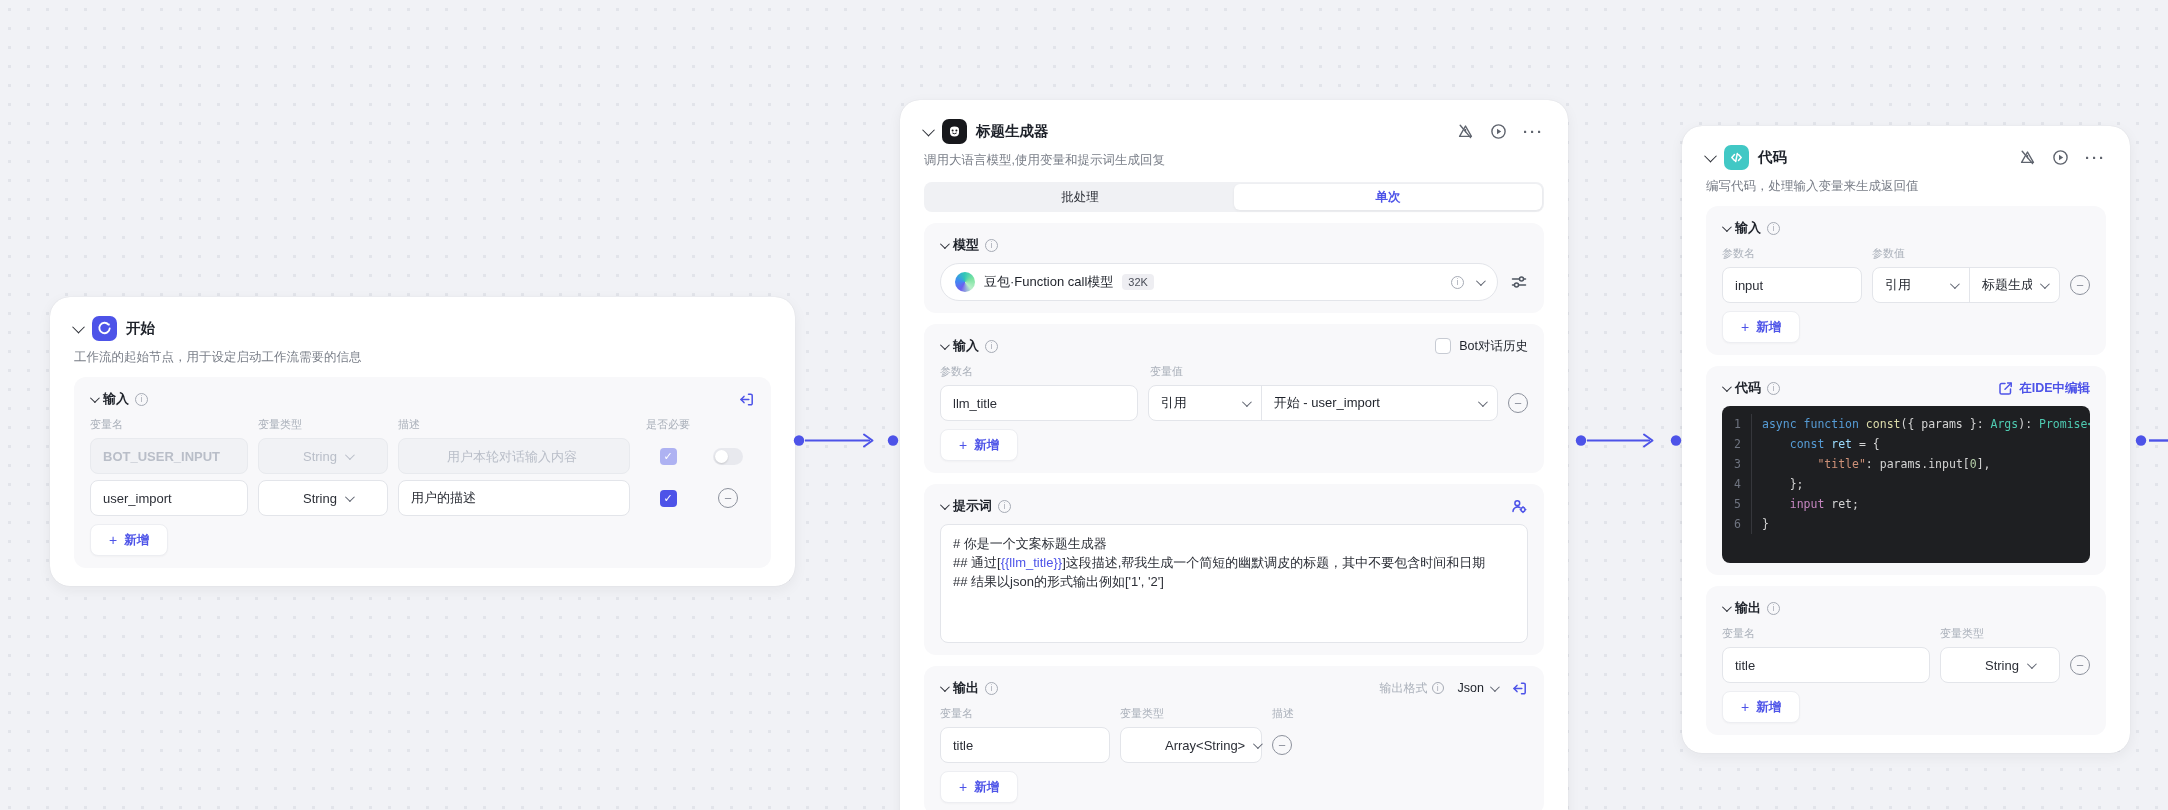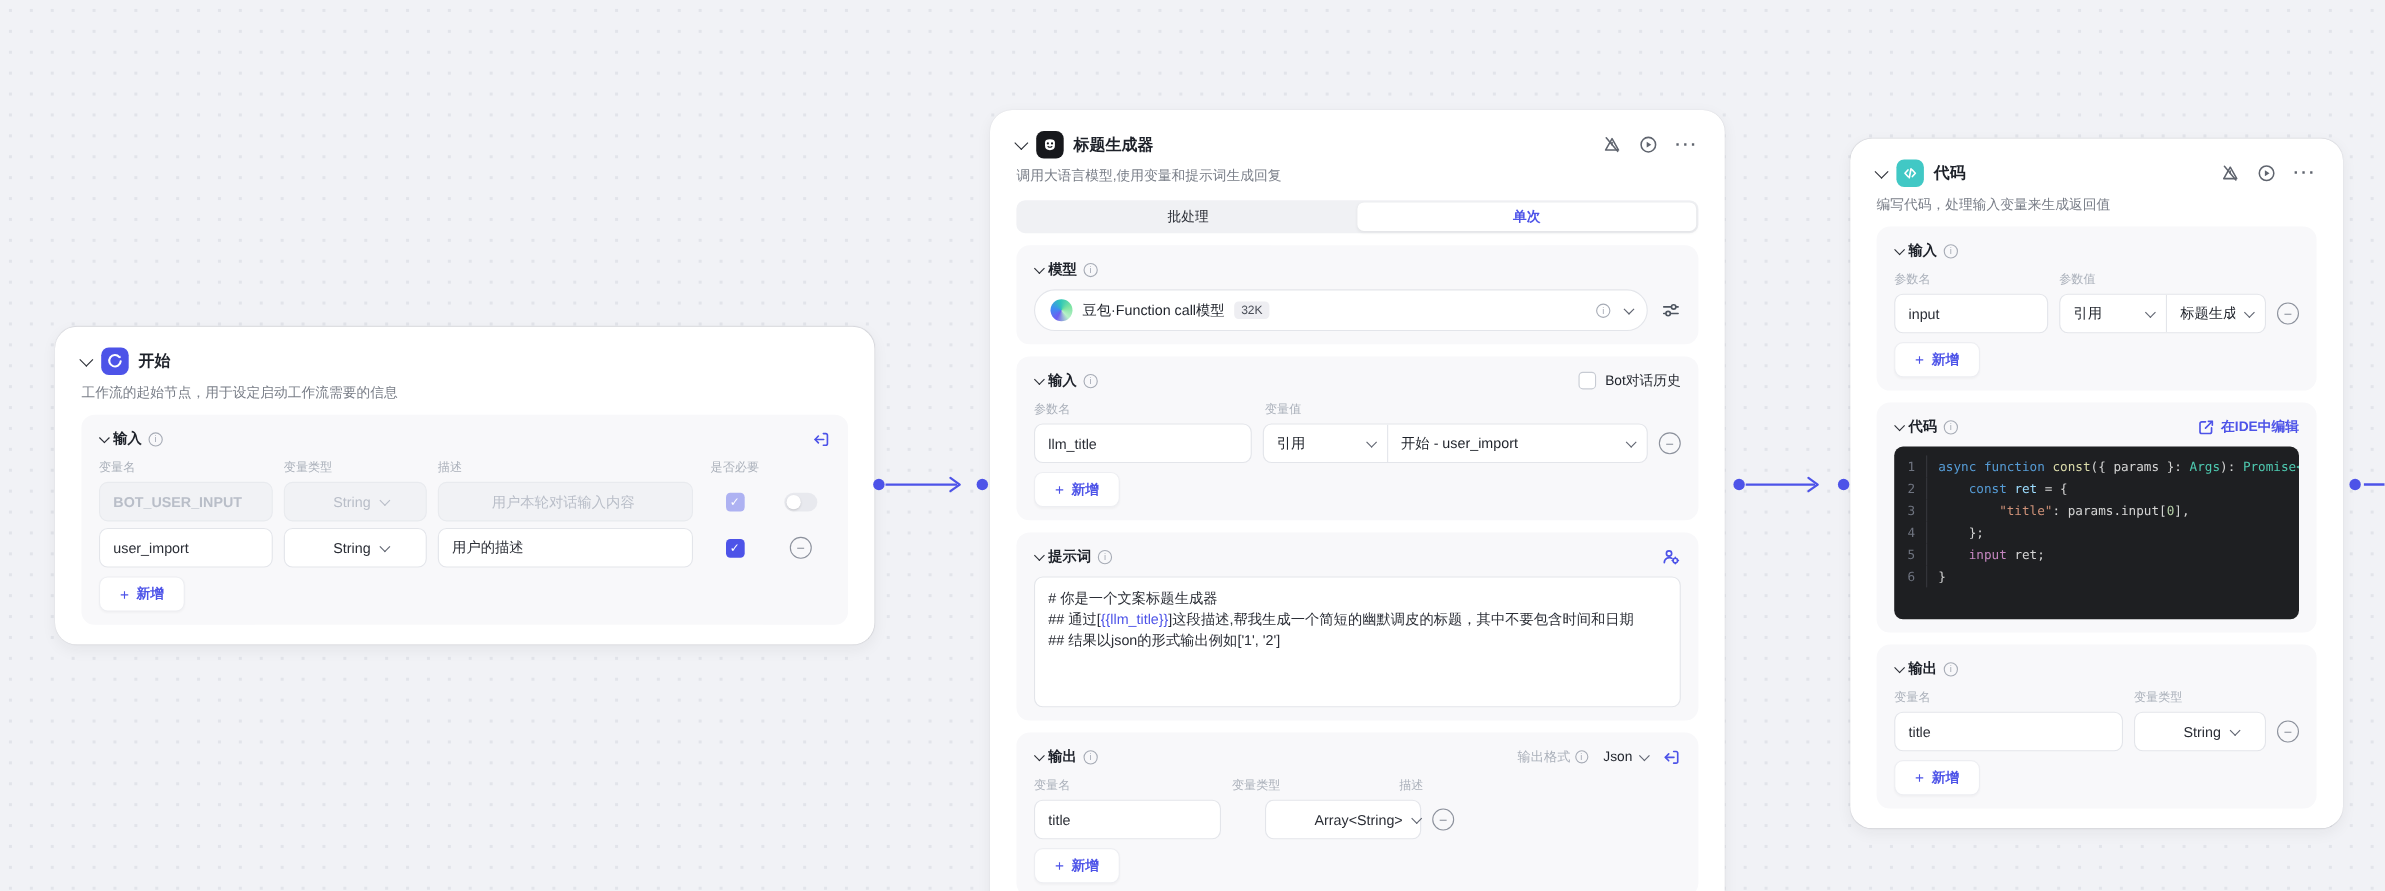--- a/index.html
+++ b/index.html
@@ -315,21 +315,21 @@
       </div>
       <div class="col-labels">
         <span style="width:170px;">变量名</span>
         <span style="width:142px;">变量类型</span>
         <span>描述</span>
       </div>
       <div class="frow">
         <div class="tbox" style="width:170px;">
             <input readonly="" value="title" style="">
           </div>
-        <div class="tbox select" style="width:142px;margin-left:30px;">
+        <div class="tbox select" style="width:142px;">
             <span>Array&lt;String&gt;</span>
             <span class="dd-chev"></span>
           </div>
         <span class="minus-btn">−</span>
       </div>
       <div class="add-btn">
           <span class="plus">+</span>
           <span>新增</span>
         </div>
     </div>

